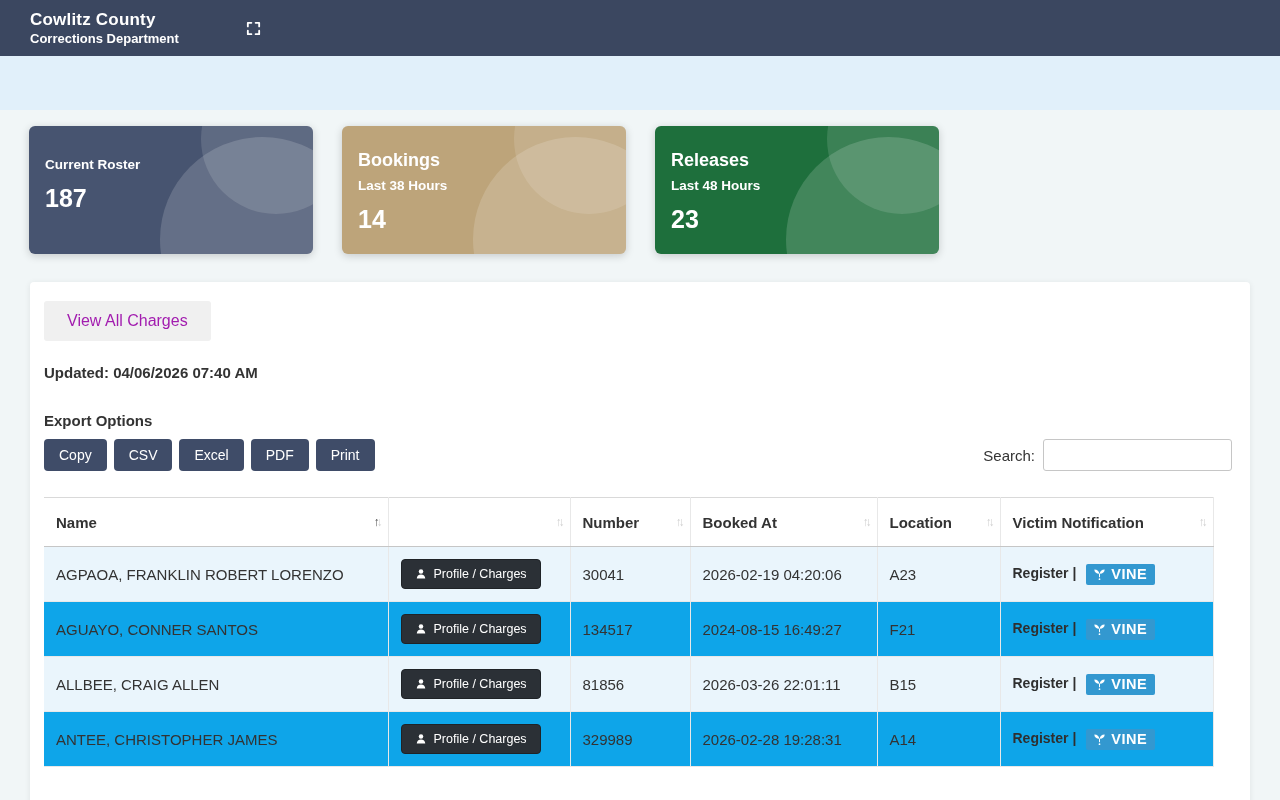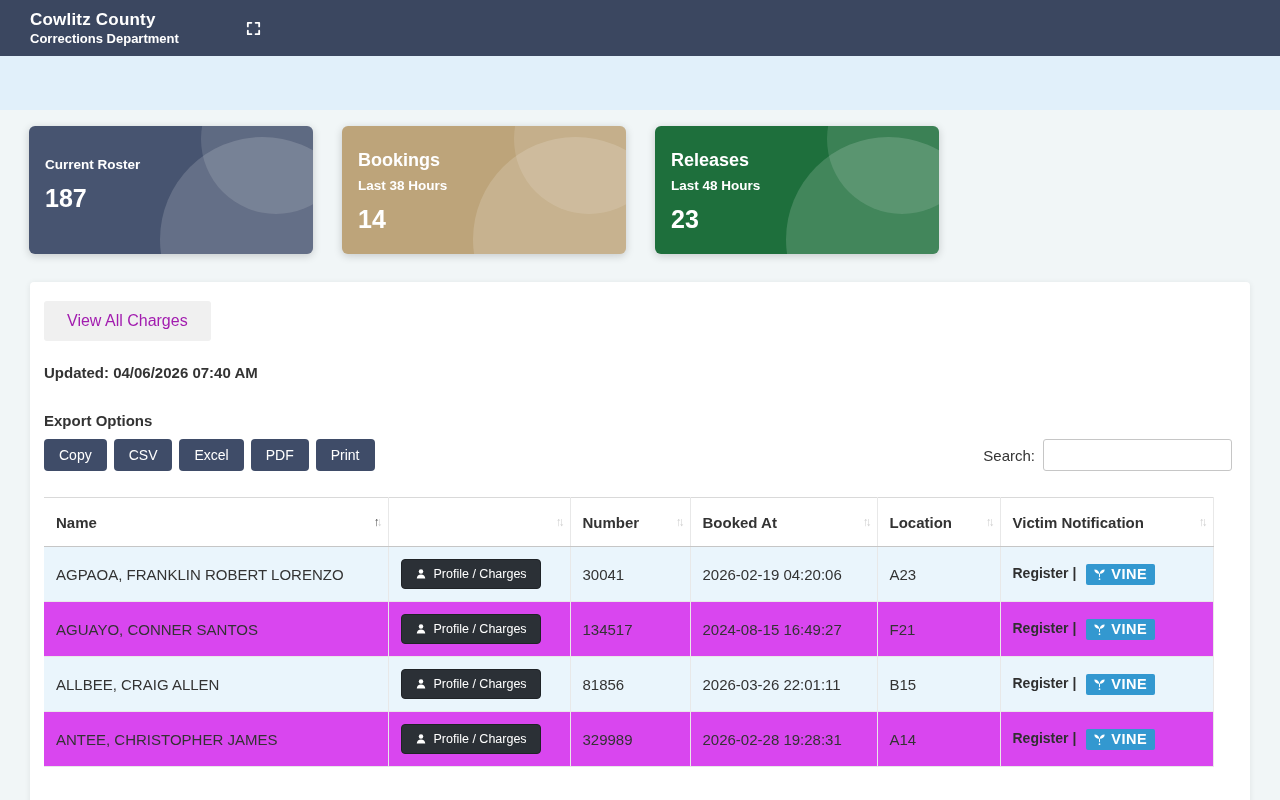--- a/index.html
+++ b/index.html
@@ -86,21 +86,21 @@
     cursor: pointer; background: #fff;
   }
   .sort {
     position: absolute; right: 8px; top: 50%; transform: translateY(-50%);
     font-size: 12px; color: #cfcfcf; letter-spacing: -3px; white-space: nowrap;
   }
   .sort .active { color: #4a4a4a; }
   .roster-table td {
     padding: 0 12px; height: 55px;
     border-bottom: 1px solid #e8e8e8; border-right: 1px solid #e8e8e8;
-    font-size: 15px; color: #333; background: #d946ef;
+    font-size: 15px; color: #333; background: #0ea5e9;
   }
   tr.striped td { background: #eaf5fc; }
 
   .profile-btn {
     display: inline-flex; align-items: center; gap: 7px;
     background: #2b3036; color: #fff; border: 1px solid #1f2327;
     border-radius: 4px; padding: 7px 13px; font-size: 12.5px; cursor: pointer;
     font-family: "Liberation Sans", sans-serif;
   }
   .register {

